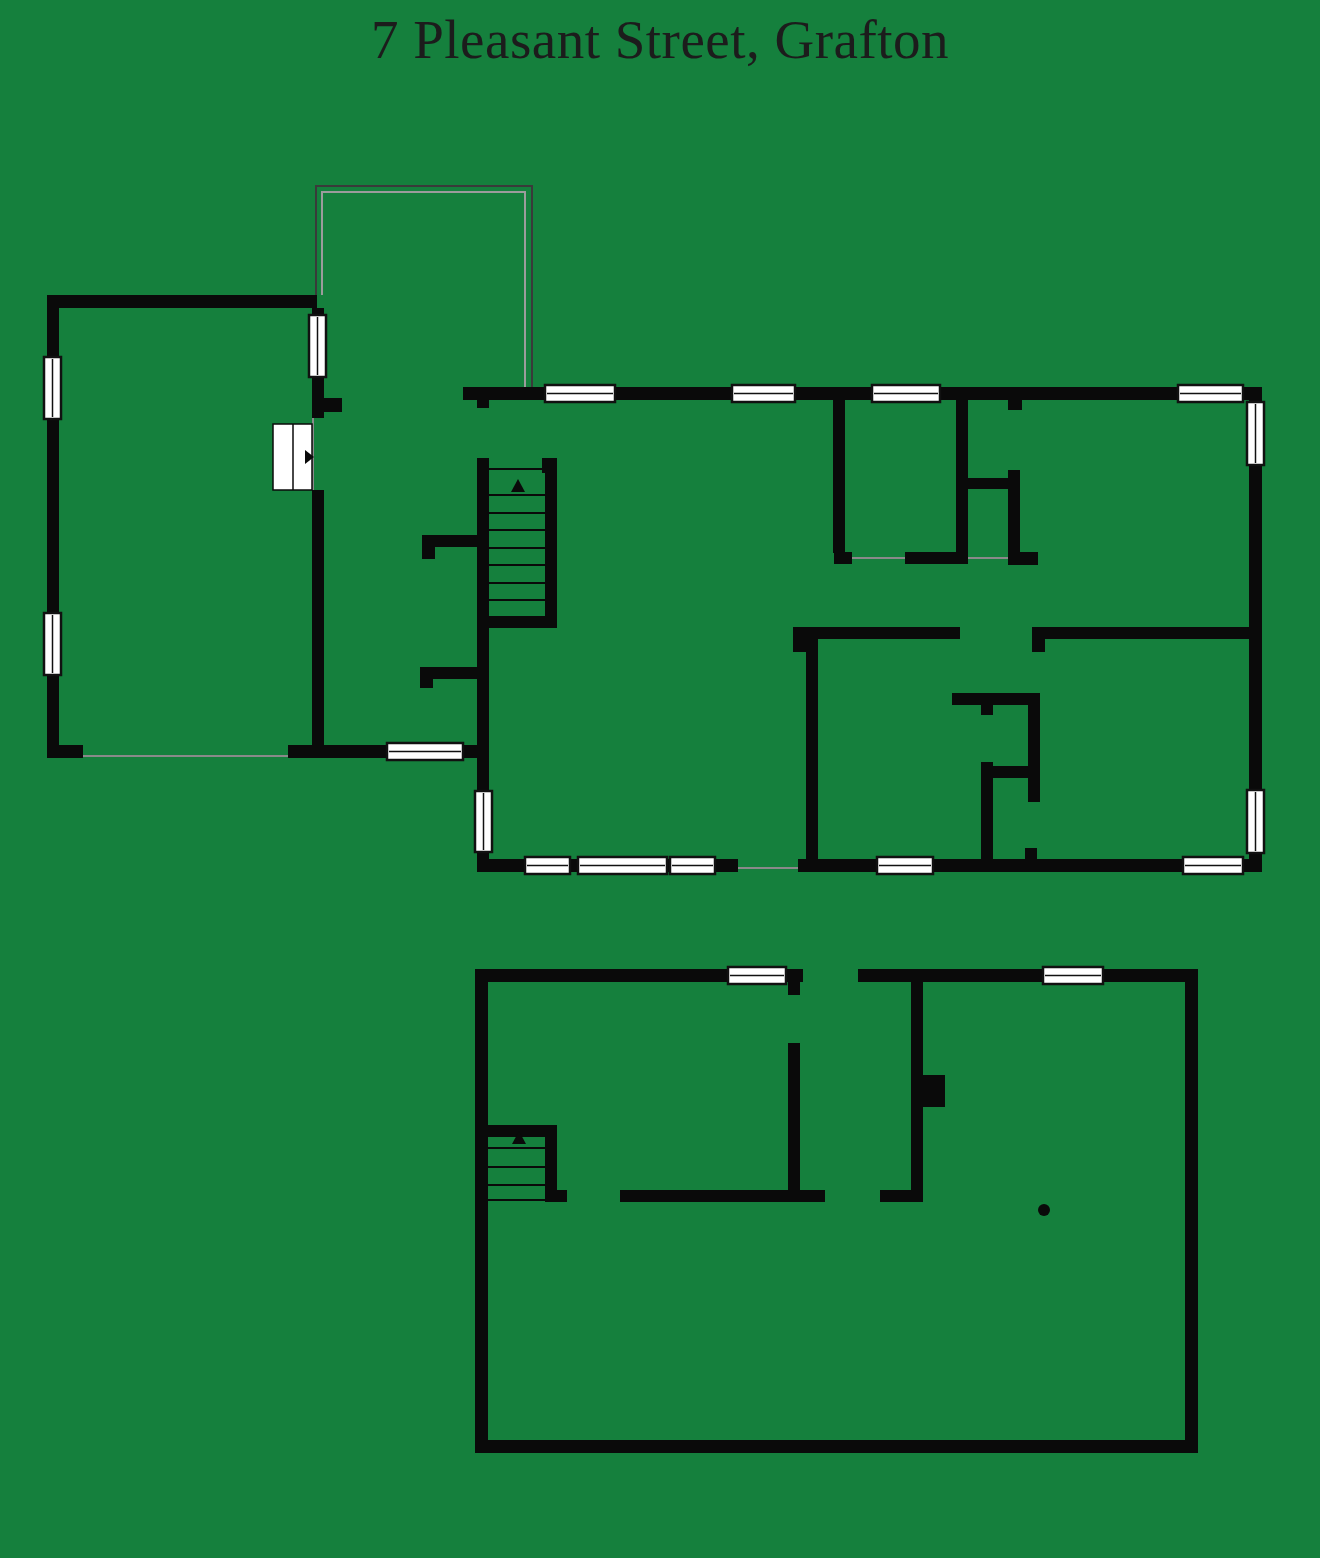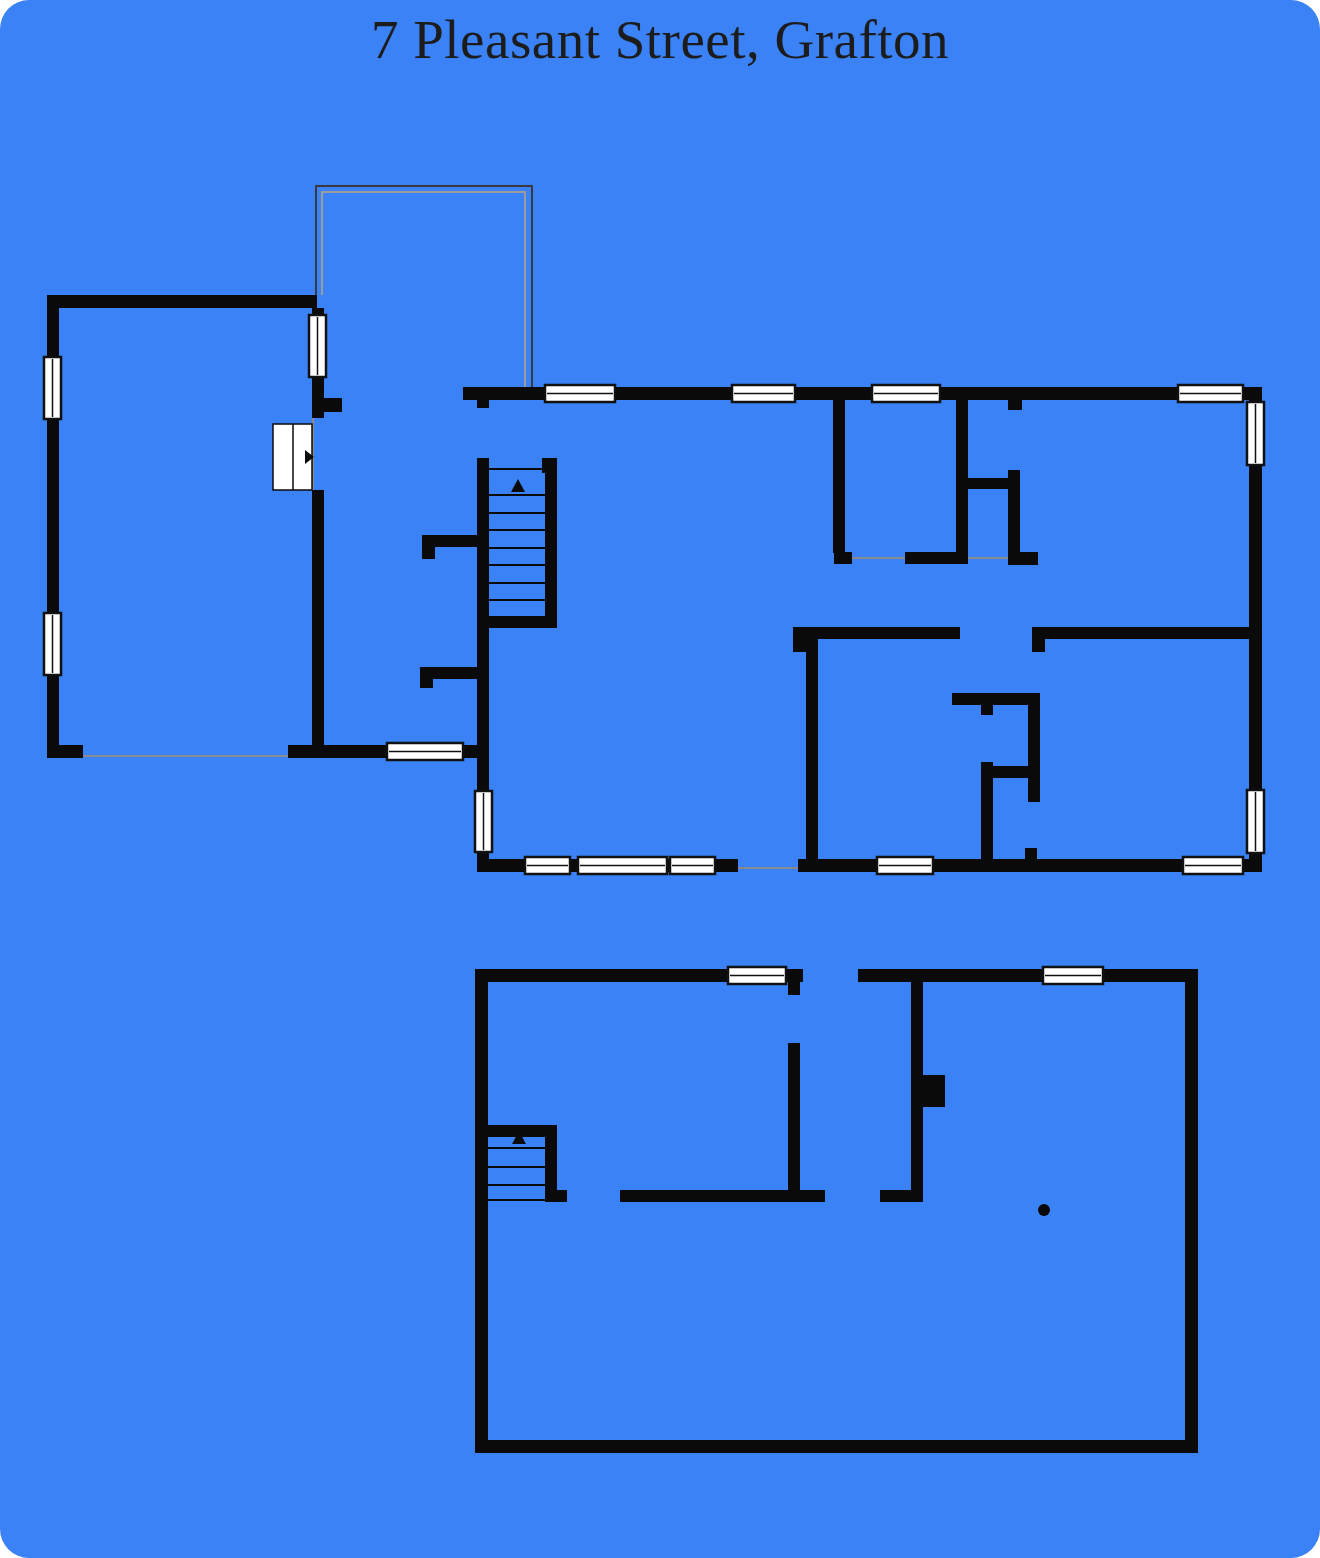--- a/index.html
+++ b/index.html
@@ -1,22 +1,21 @@
 <!DOCTYPE html>
 <html><head>
 <meta charset="utf-8">
 <style>
   html,body{margin:0;padding:0;background:#ffffff;}
   .canvas{
     position:relative;
     width:1320px;height:1558px;
-    background:#3b82f6;
+    background:#15803d;
     font-family:"Liberation Serif", serif;
     overflow:hidden;
-    border-radius:29px;
   }
   .plan-title{
     position:absolute;
     left:0;right:0;top:8px;
     margin:0;
     text-align:center;
     font-size:55px;
     font-weight:400;
     letter-spacing:0.5px;
     color:#1c1c1c;

